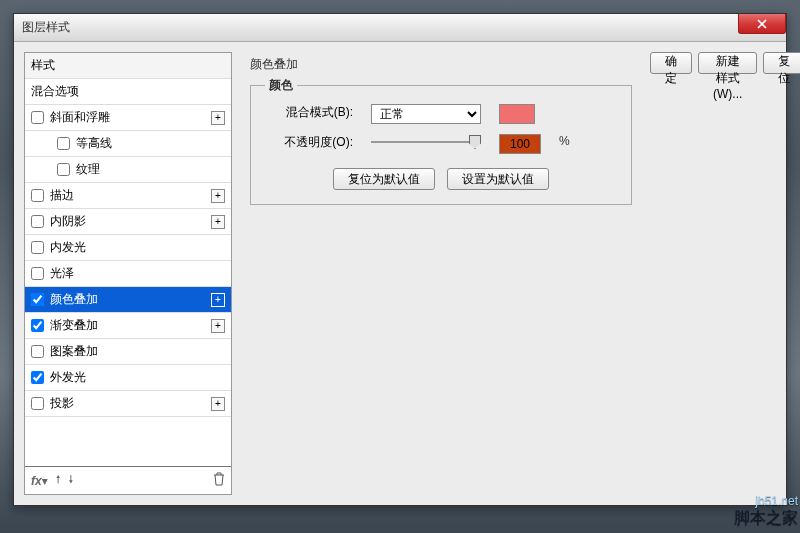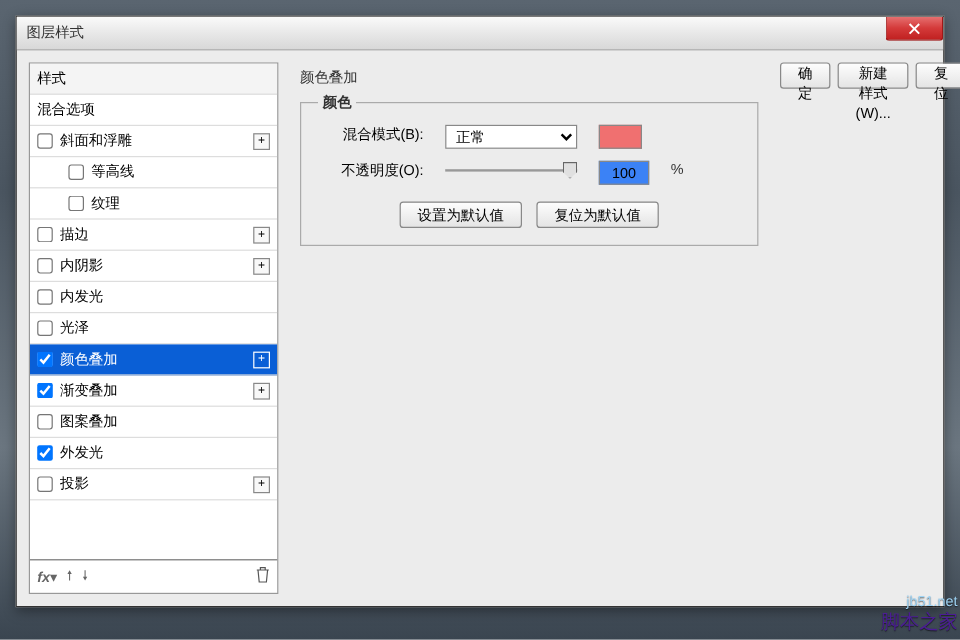--- a/index.html
+++ b/index.html
@@ -25,31 +25,31 @@
 .section-title { color: #333; margin-bottom: 4px; }
 fieldset { border: 1px solid #aaa; padding: 10px 14px 14px 14px; }
 legend { padding: 0 4px; color: #333; font-weight: bold; }
 .form-row { display: flex; margin-bottom: 10px; gap: 18px; }
 .form-label { width: 88px; text-align: right; }
 select { flex: 0 0 110px; height: 20px; border: 1px solid #888; background: #fff; padding: 0 4px; }
 .swatch { width: 36px; height: 20px; background: #f07070; border: 1px solid #888; cursor: pointer; }
 .slider-track { flex: 1; max-width: 110px; height: 16px; position: relative; }
 .slider-line { position: absolute; top: 7px; left: 0; right: 0; height: 2px; background: #999; }
 .slider-thumb { position: absolute; top: 1px; right: 0; width: 12px; height: 14px; background: #e0e0e0; border: 1px solid #666; clip-path: polygon(0 0, 100% 0, 100% 60%, 50% 100%, 0 60%); cursor: pointer; }
-.num-input { width: 42px; height: 20px; border: 1px solid #888; text-align: center; background: #3b82f6; }
+.num-input { width: 42px; height: 20px; border: 1px solid #888; text-align: center; background: #c2410c; }
 .pct { color: #333; }
 .btn-row { display: flex; justify-content: center; gap: 12px; margin-top: 14px; }
 .btn { height: 22px; padding: 0 14px; background: linear-gradient(to bottom, #fdfdfd, #e4e4e4); border: 1px solid #888; border-radius: 3px; cursor: pointer; }
 .right { width: 126px; display: flex; flex-direction: row; gap: 6px; align-items: stretch; }
 .right .btn { width: 100%; }
 .preview-check { display: flex; justify-content: center; align-items: center; gap: 4px; margin-top: 4px; }
 .preview-box { margin-top: 10px; align-self: center; width: 118px; height: 118px; background: #fff; border: 1px solid #999; display: flex; align-items: center; justify-content: center; }
 .preview-inner { width: 72px; height: 72px; background: #ef7a7a; }
 .watermark { position: absolute; right: 2px; bottom: 4px; text-align: right; color: #9fd4f5; font-size: 14px; text-shadow: 0 1px 1px rgba(0,0,0,0.6); pointer-events: none; }
-.watermark .line2 { font-size: 16px; color: #4c1d95; }
+.watermark .line2 { font-size: 16px; color: #0f172a; }
 .fx-icon { font-style: italic; font-weight: bold; }
 .arrow { font-size: 11px; }
 .trash svg { width: 12px; height: 14px; }
 </style>
 </head>
 <body>
 
 <div class="dialog">
   <div class="titlebar">
     <span class="titlebar-text">图层样式</span>
@@ -150,22 +150,22 @@
         <div class="form-row">
           <span class="form-label">不透明度(O):</span>
           <div class="slider-track">
             <div class="slider-line"></div>
             <div class="slider-thumb"></div>
           </div>
           <input class="num-input" value="100" style="">
           <span class="pct">%</span>
         </div>
         <div class="btn-row">
+          <button class="btn">复位为默认值</button>
           <button class="btn">设置为默认值</button>
-          <button class="btn">复位为默认值</button>
         </div>
       </fieldset>
     </div>
 
     <div class="right">
       <button class="btn">确定</button>
       <button class="btn">新建样式(W)...</button>
       <button class="btn">复位</button>
       <label class="preview-check">
         <input type="checkbox" checked="" style="">

